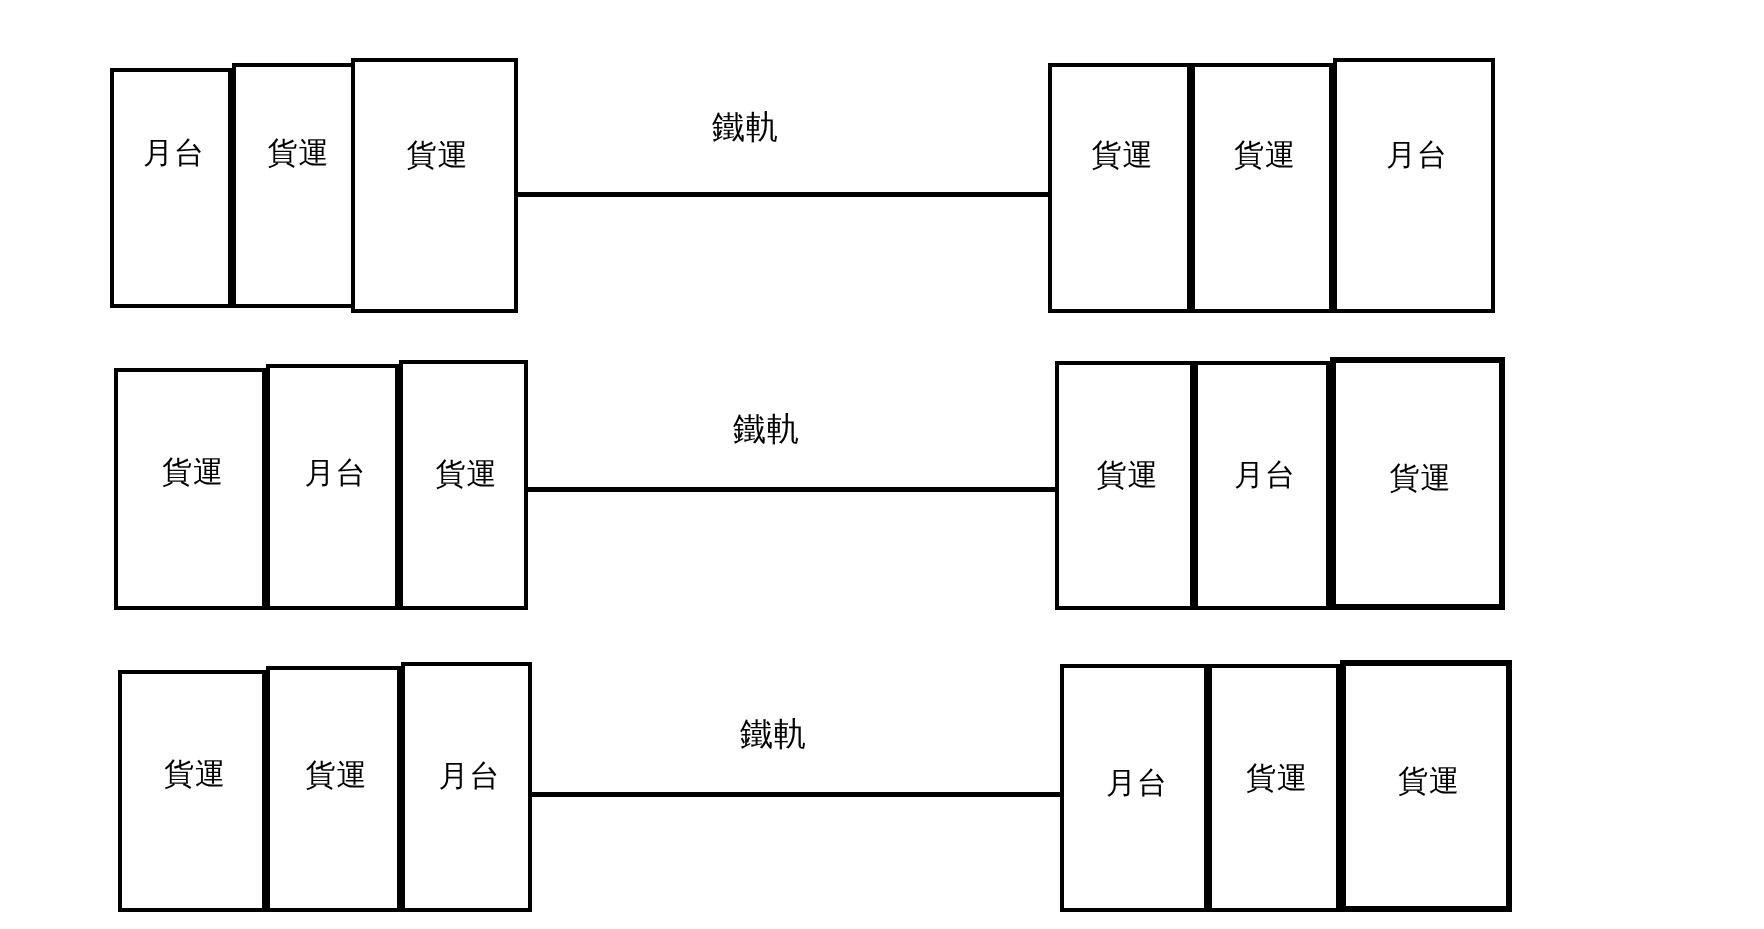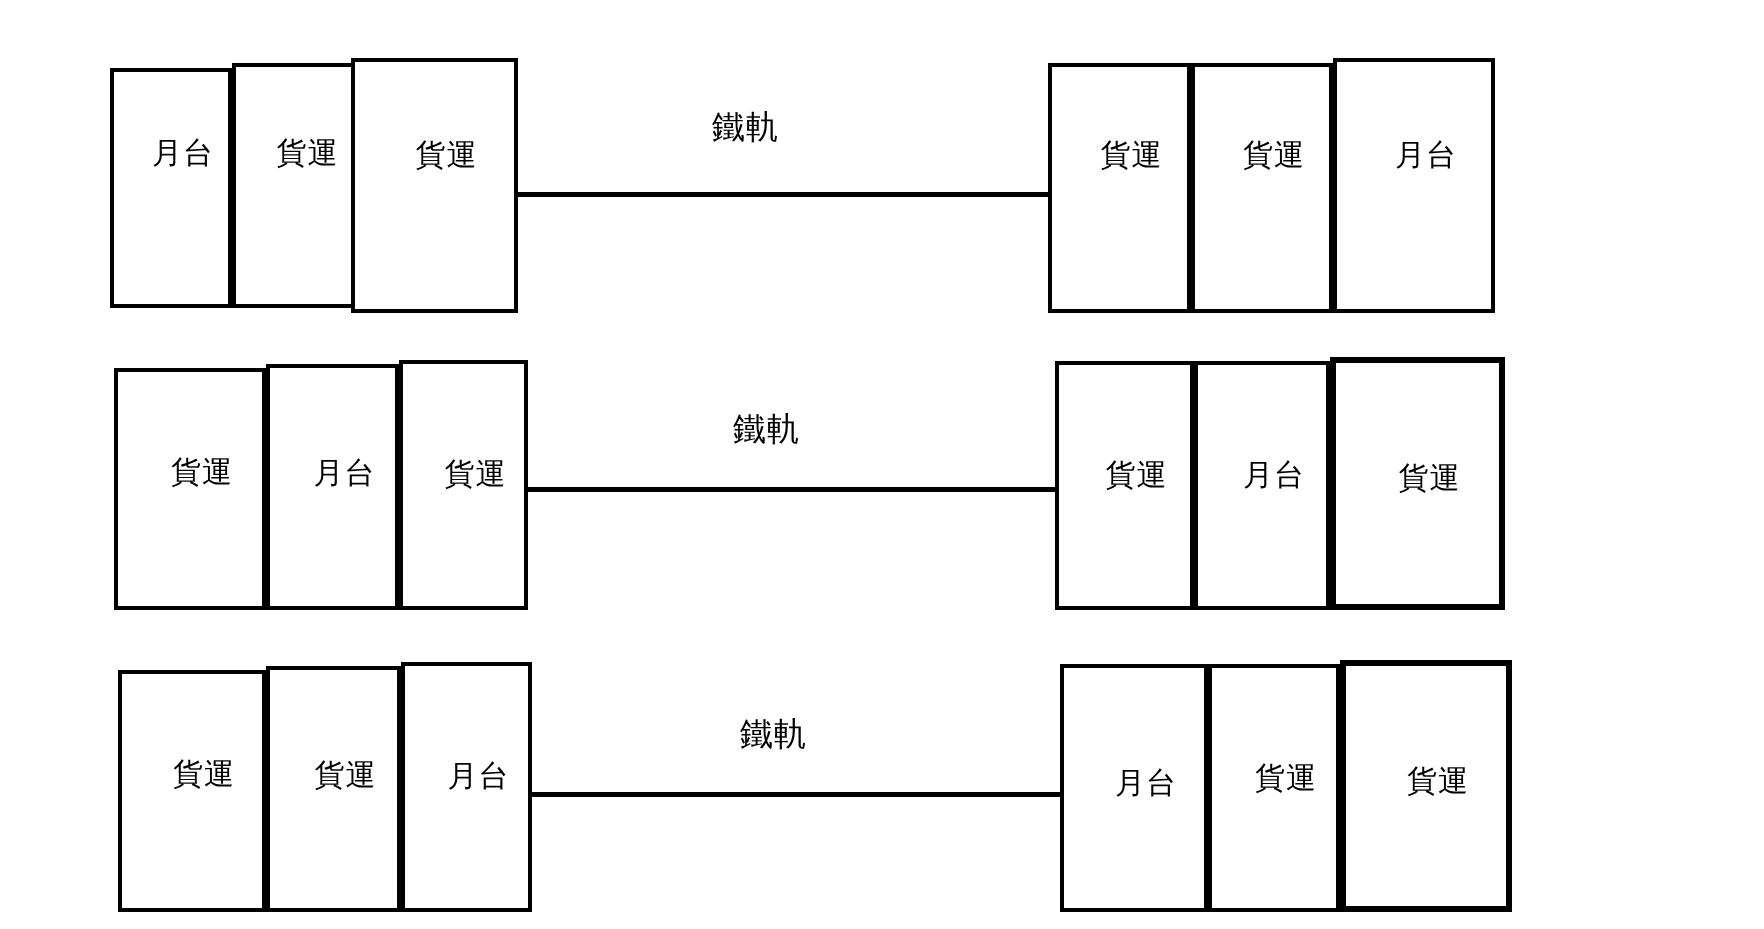--- a/index.html
+++ b/index.html
@@ -25,21 +25,21 @@
   
   .car {
     position: absolute;
     box-sizing: border-box;
     background: #ffffff;
     border: 4px solid #000000;
     display: block;
   }
   .car-label {
     position: absolute;
-    left: 12px;
+    left: 3px;
     width: 100%;
     text-align: center;
     font-size: 30px;
     line-height: 1;
     color: #000000;
     letter-spacing: 1px;
     white-space: nowrap;
   }
   .rail-line {
     position: absolute;

